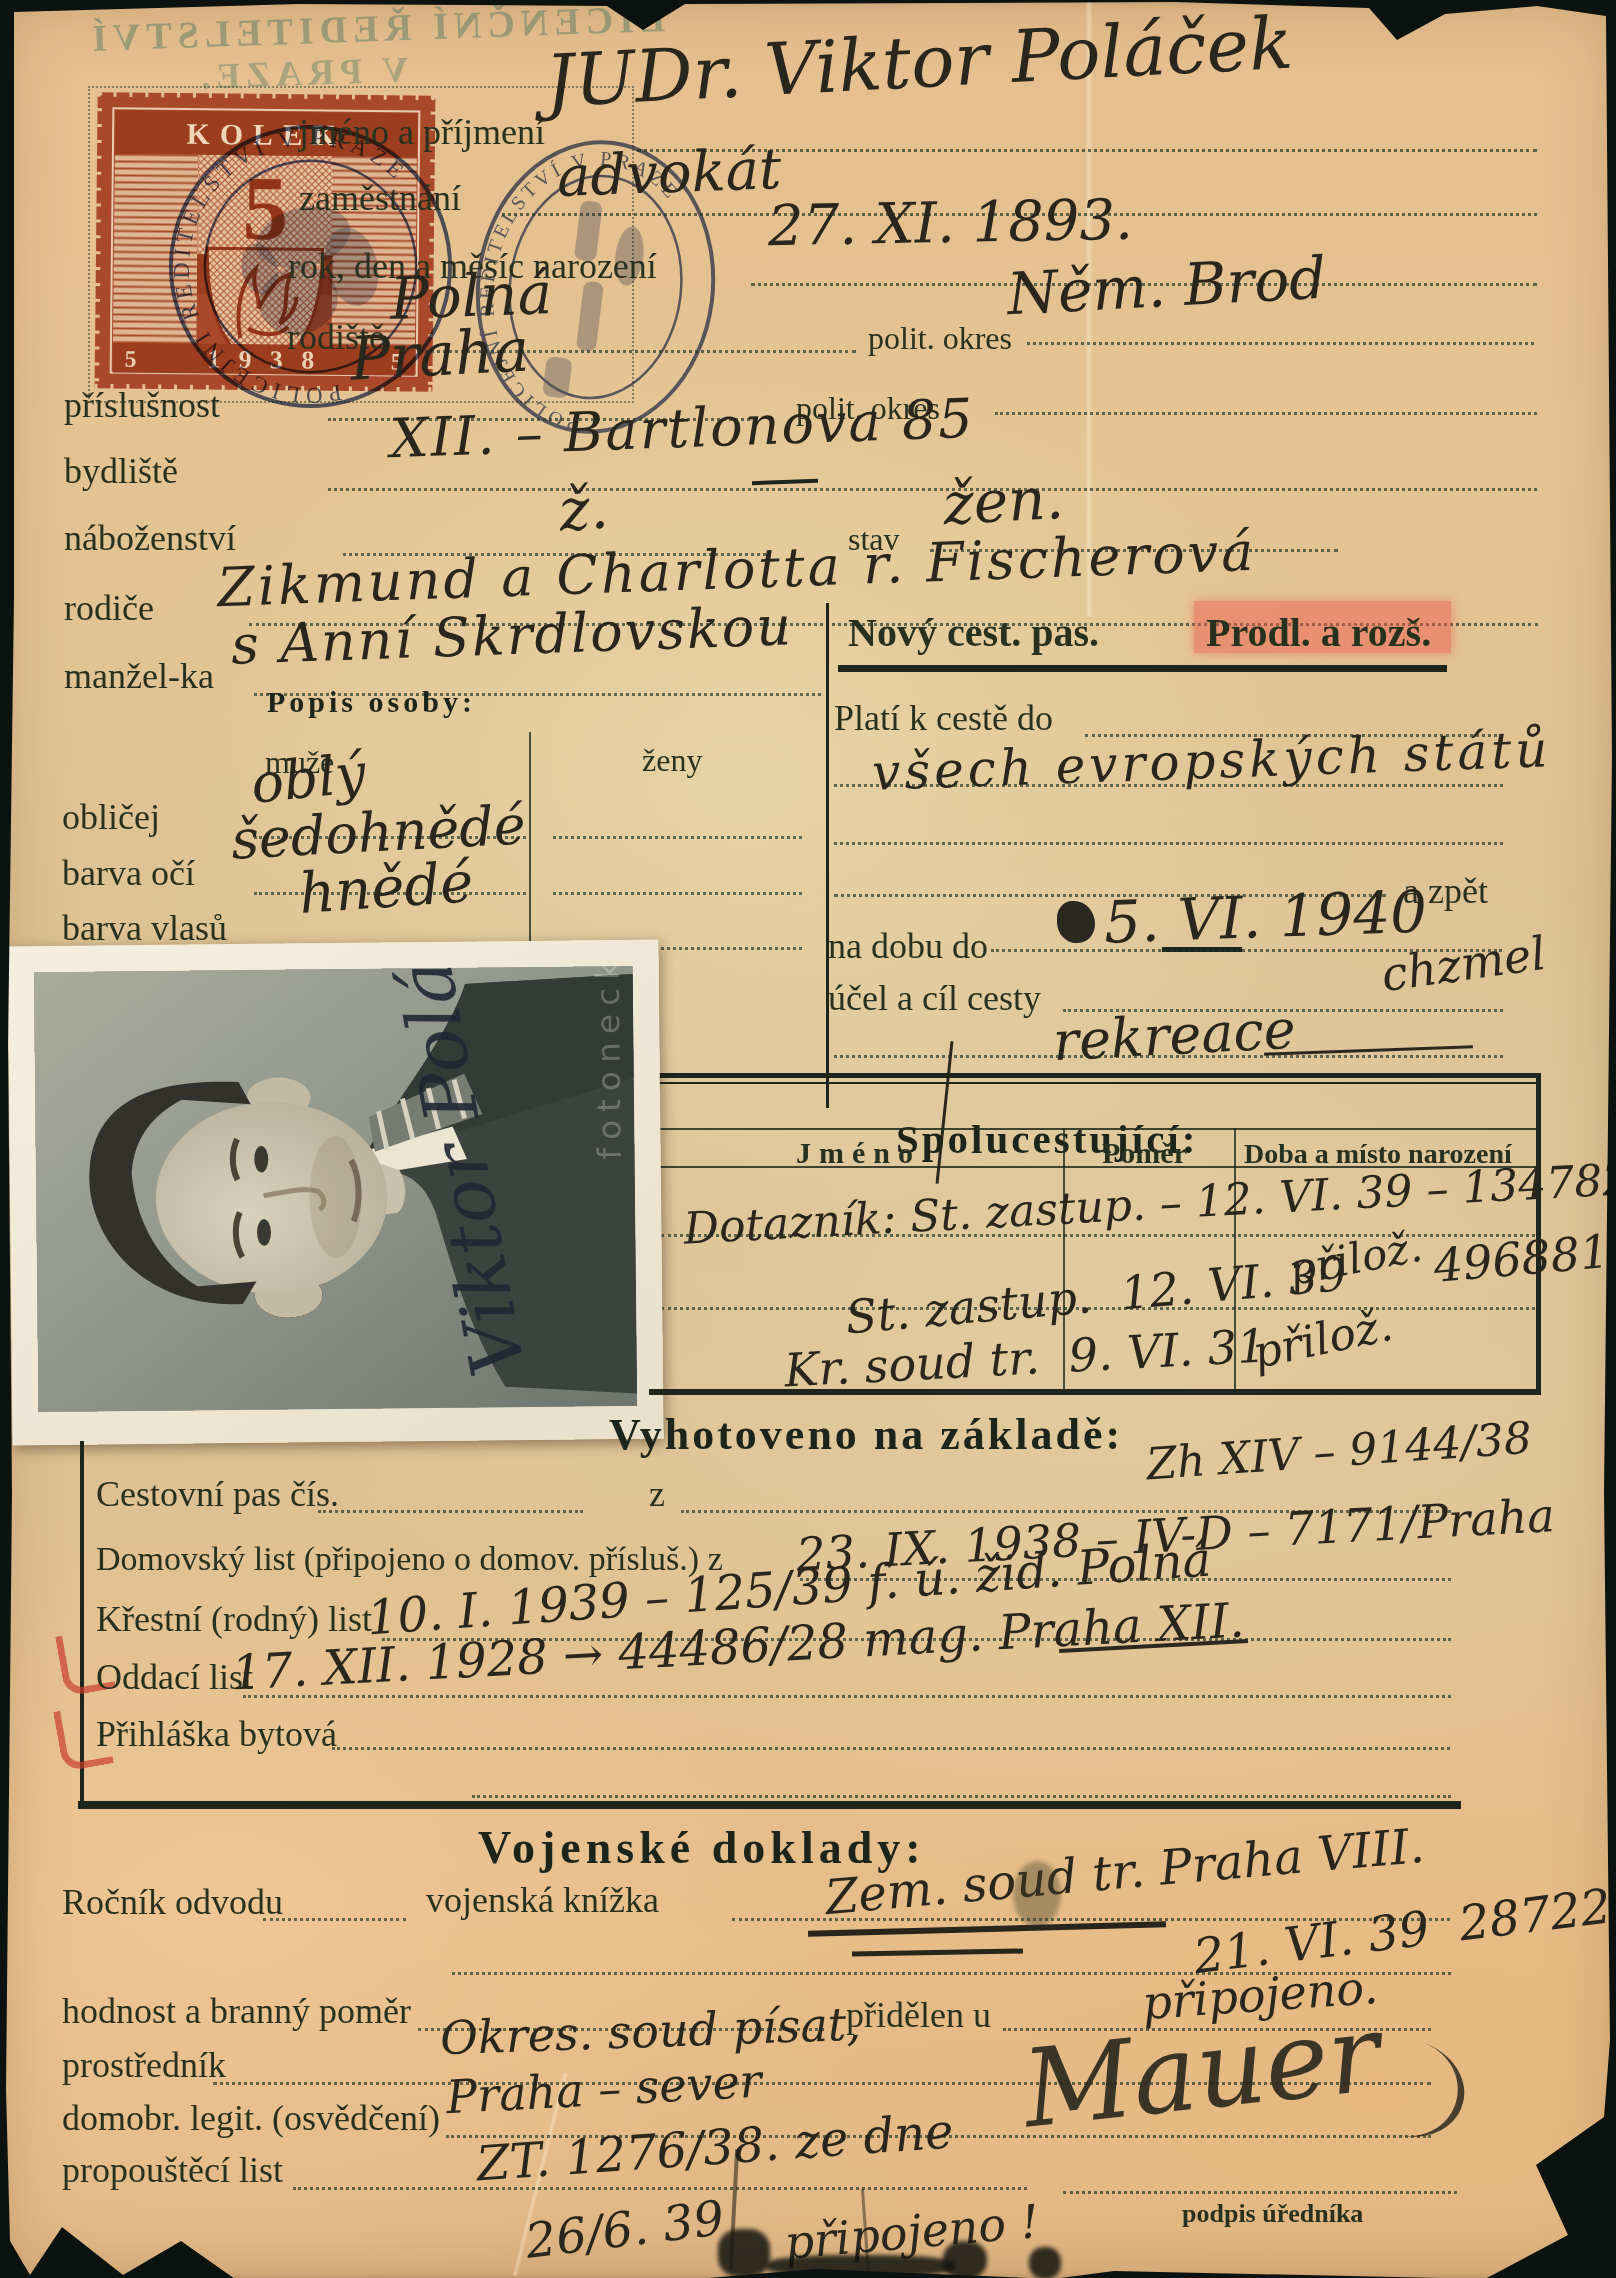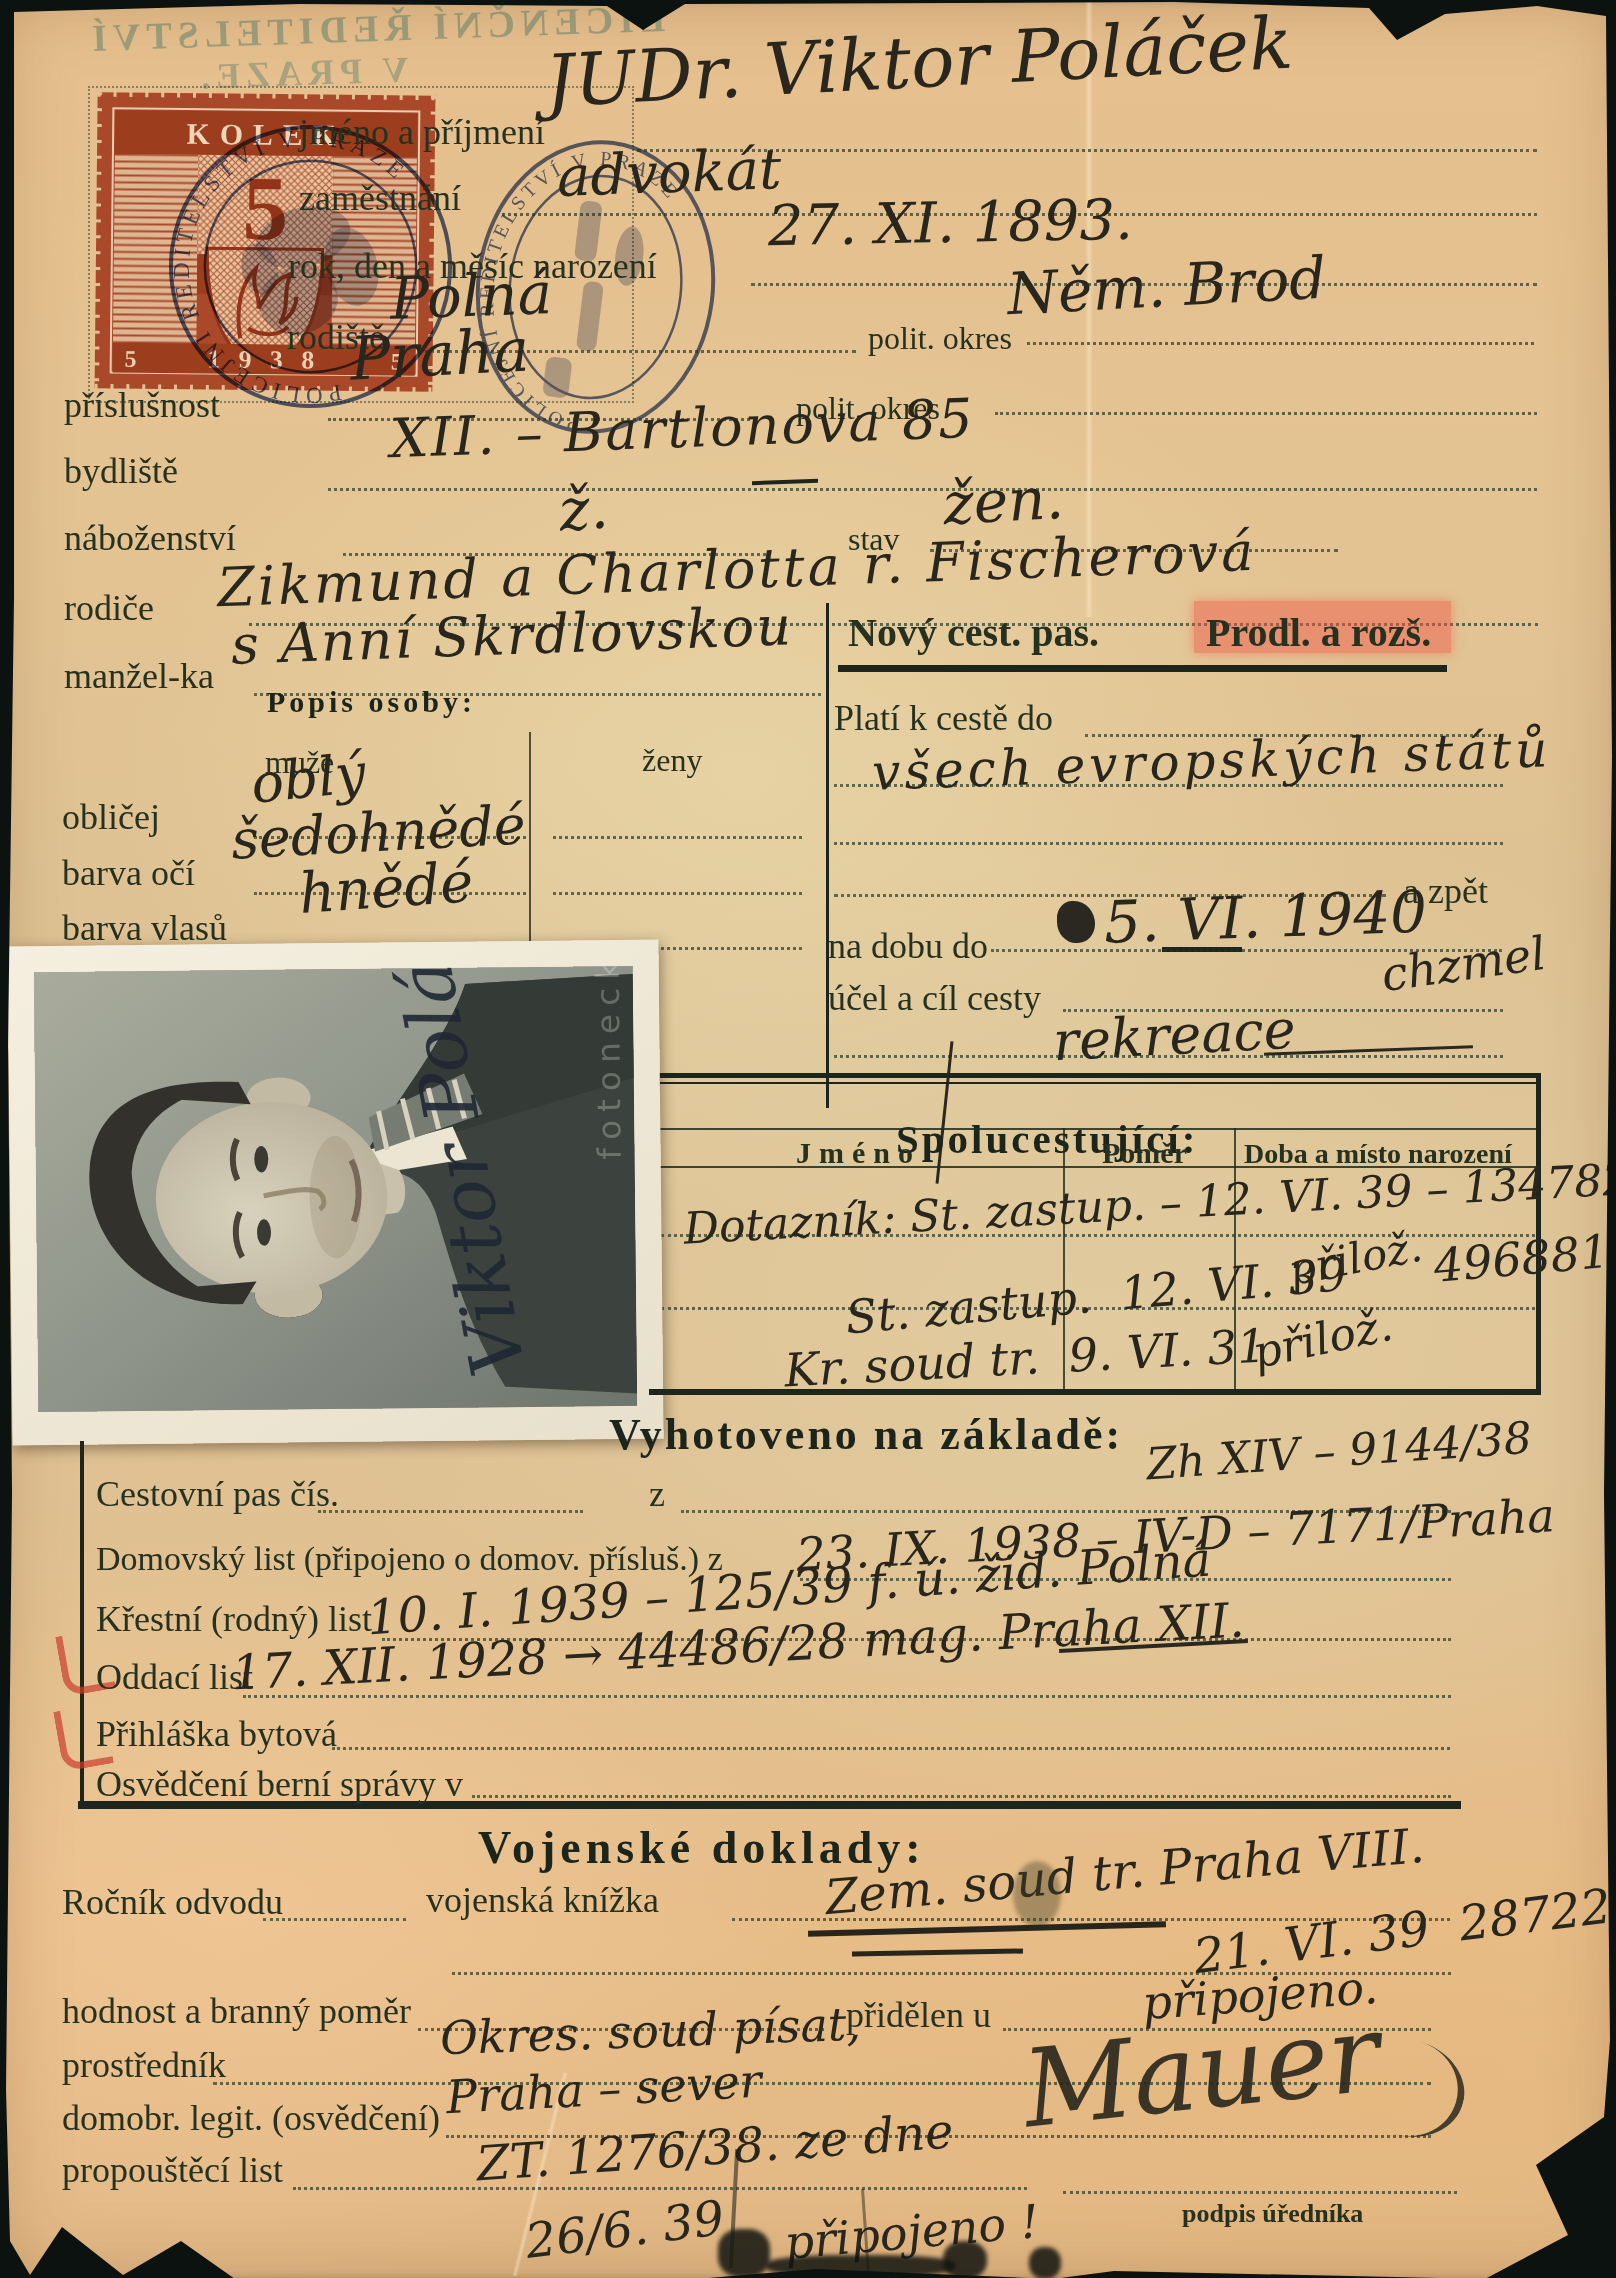--- a/index.html
+++ b/index.html
@@ -305,21 +305,20 @@
   <span class="hw" style="left:366px;top:1564px;font-size:48px;transform:rotate(-4deg);">10. I. 1939 – 125/39 f. ú. žid. Polná</span>
   <div class="rule" style="left:1059px;top:1644px;width:189px;height:4px;transform:rotate(-3deg);background:#2a281f;"></div>
 
   <span class="lbl" style="left:96px;top:1656px;">Oddací list</span>
   <div class="dots" style="left:243px;top:1695px;width:1208px;"></div>
   <span class="hw" style="left:231px;top:1622px;font-size:48px;transform:rotate(-3deg);">17. XII. 1928 → 44486/28 mag. Praha XII.</span>
 
   <span class="lbl" style="left:96px;top:1713px;">Přihláška bytová</span>
   <div class="dots" style="left:332px;top:1747px;width:1118px;"></div>
 
-  <span class="lbl" style="left:96px;top:1763px;">Osvědčení berní správy v</span>
   <div class="dots" style="left:472px;top:1795px;width:979px;"></div>
 
   <span class="h" style="left:478px;top:1821px;font-size:46px;letter-spacing:5px;">Vojenské doklady:</span>
 
   <span class="lbl" style="left:62px;top:1881px;">Ročník odvodu</span>
   <div class="dots" style="left:263px;top:1918px;width:143px;"></div>
   <span class="lbl" style="left:426px;top:1879px;">vojenská knížka</span>
   <div class="dots" style="left:732px;top:1918px;width:718px;"></div>
   <span class="hw" style="left:824px;top:1847px;font-size:48px;transform:rotate(-5deg);">Zem. soud tr. Praha VIII.</span>
   <div class="smear" style="left:1013px;top:1861px;width:48px;height:66px;background:rgba(70,64,40,.4);border-radius:50%;"></div>

